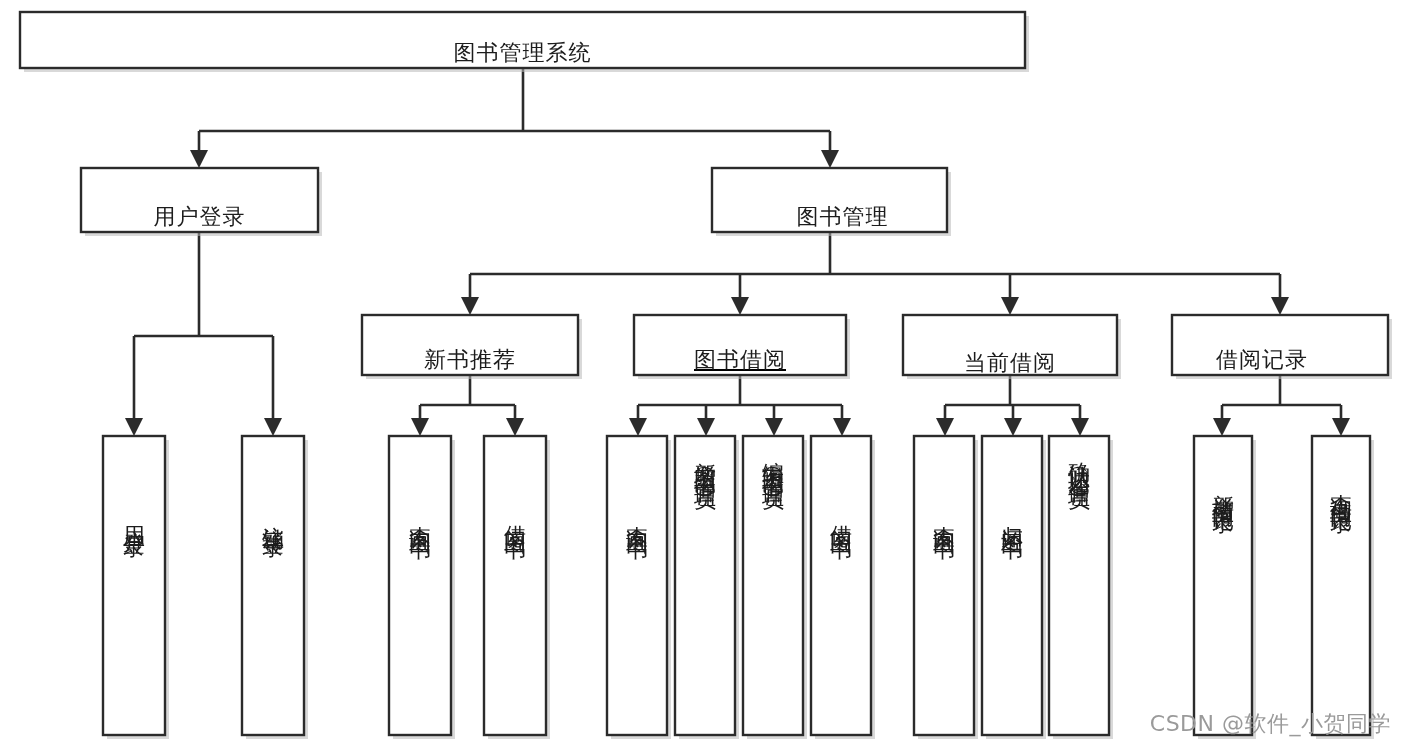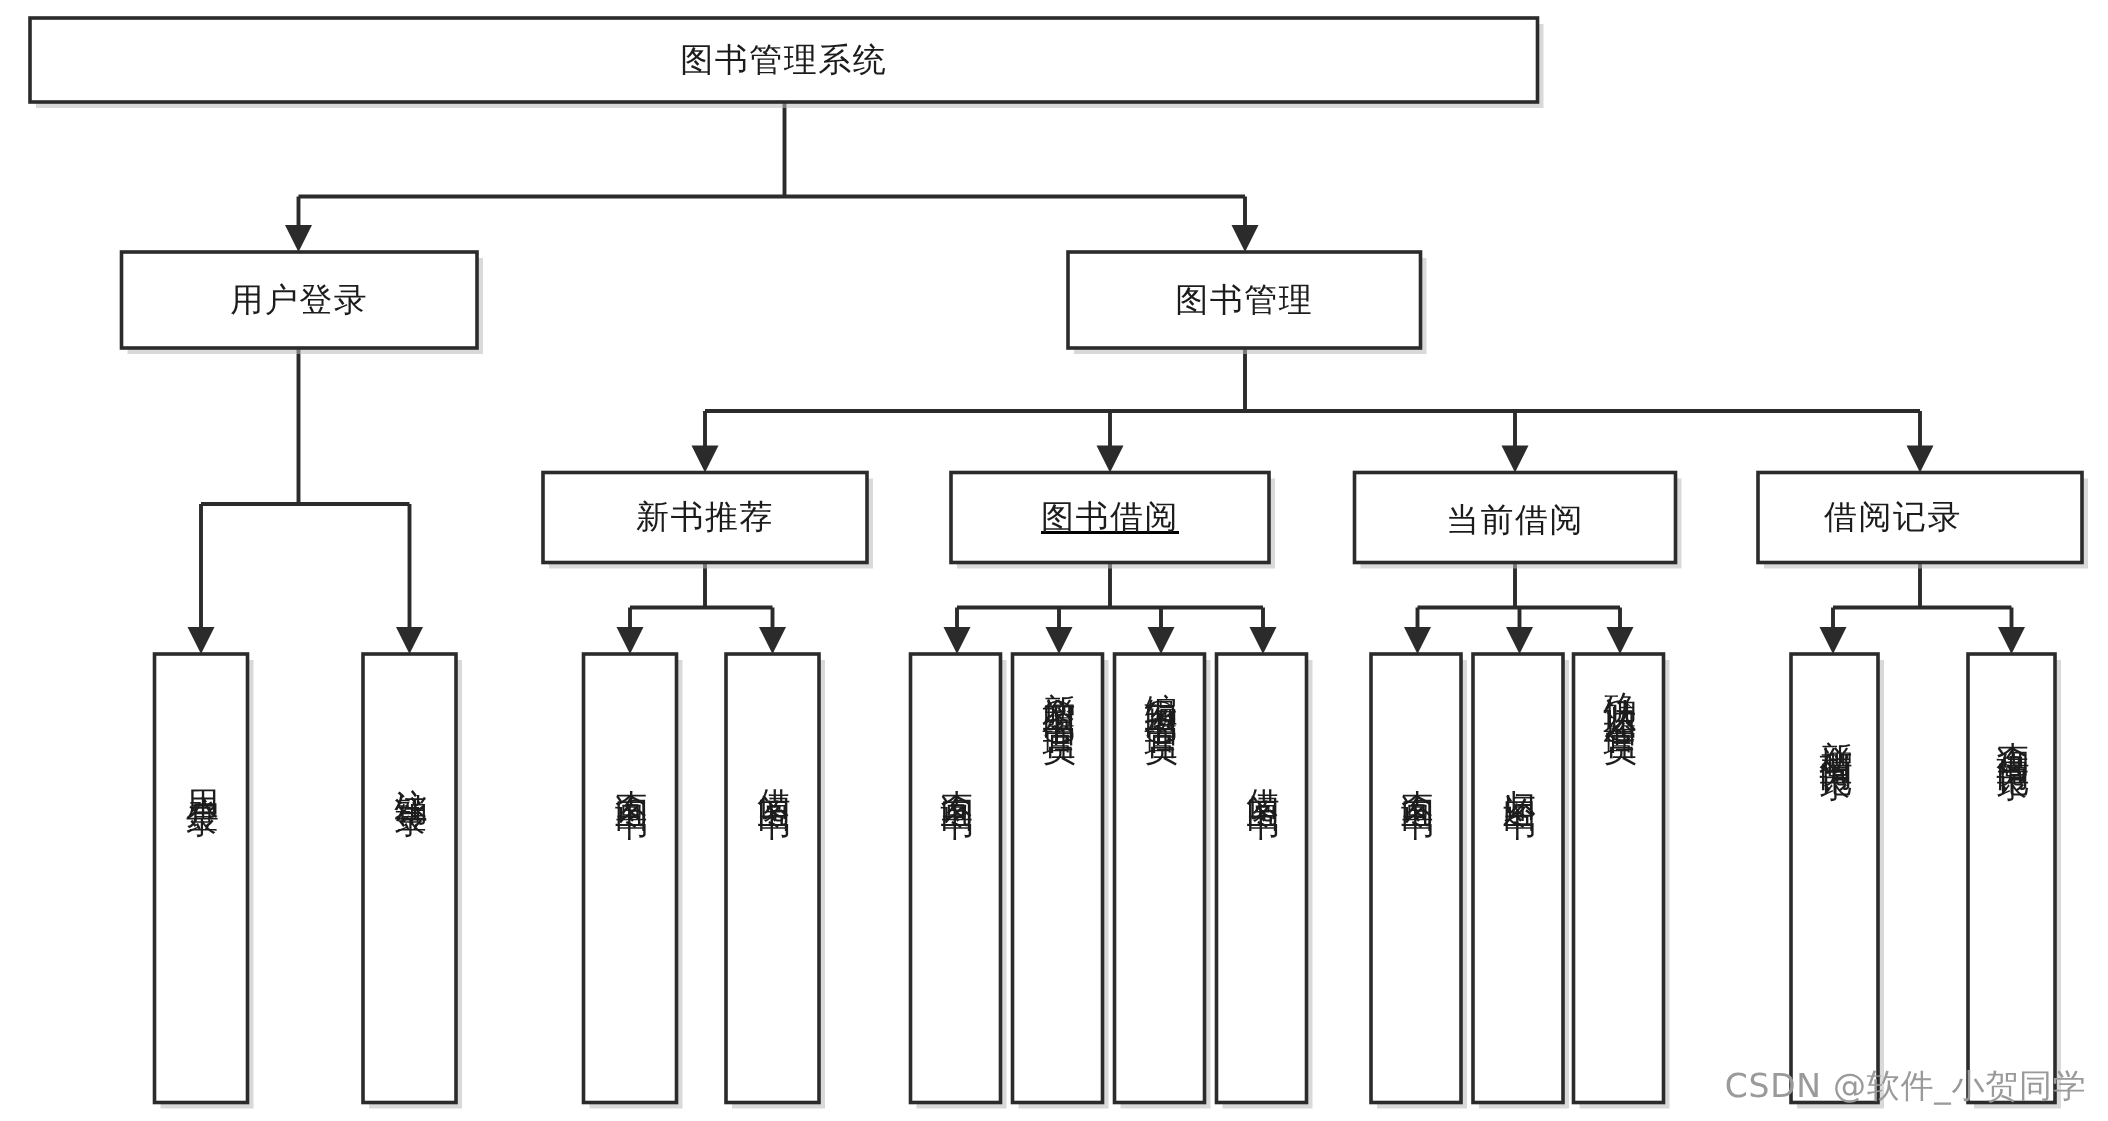--- a/index.html
+++ b/index.html
@@ -53,21 +53,21 @@
     font-family: "DejaVu Sans", "Liberation Sans", sans-serif;
     font-size: 22px;
     line-height: 1;
     letter-spacing: 4px;
     color: #1c1c1c;
     white-space: nowrap;
   }
   .htext-wrap {
     position: absolute;
     display: flex;
-    align-items: center;
+    align-items: flex-end;
     justify-content: center;
     pointer-events: none;
   }
   .htext {
     font-family: "DejaVu Sans", "Liberation Sans", sans-serif;
     font-size: 22px;
     color: #1c1c1c;
     letter-spacing: 1px;
     white-space: nowrap;
   }
@@ -200,21 +200,21 @@
     <rect class="node-rect" x="1312" y="436" width="58" height="299"></rect>
   </g>
 </svg>
 
 <div class="htext-wrap" style="left:20px; top:12px; width:1005px; height:56px;">
   <span class="htext">图书管理系统</span>
 </div>
 <div class="htext-wrap" style="left:81px; top:168px; width:237px; height:64px;">
   <span class="htext">用户登录</span>
 </div>
-<div class="htext-wrap" style="left:712px; top:168px; width:235px; height:64px;">
+<div class="htext-wrap" style="left:712px; top:168px; width:235px; height:64px;padding-left:13px;">
   <span class="htext">图书管理</span>
 </div>
 <div class="htext-wrap" style="left:362px; top:315px; width:216px; height:60px;">
   <span class="htext">新书推荐</span>
 </div>
 <div class="htext-wrap" style="left:634px; top:315px; width:212px; height:60px;text-decoration:underline;">
   <span class="htext">图书借阅</span>
 </div>
 <div class="htext-wrap" style="left:903px; top:315px; width:214px; height:63px;">
   <span class="htext">当前借阅</span>

